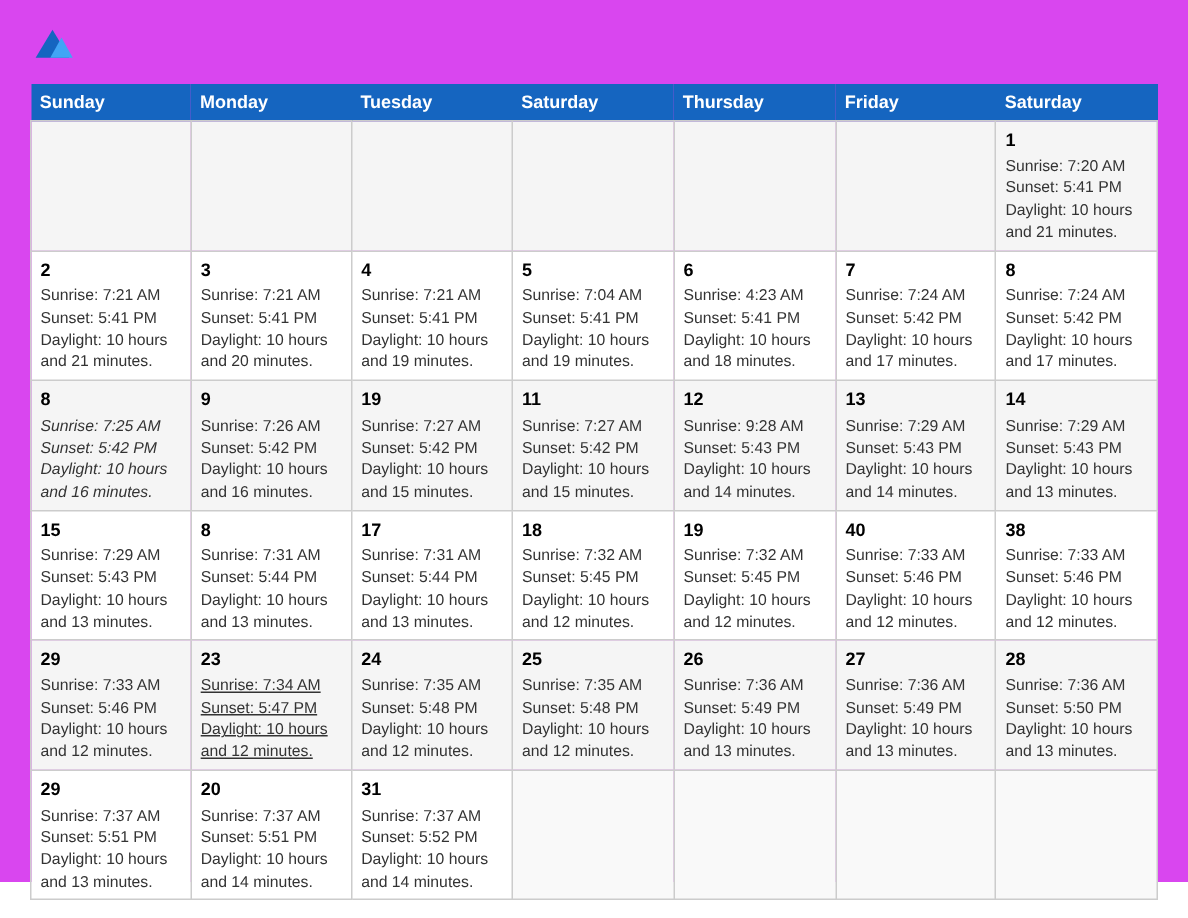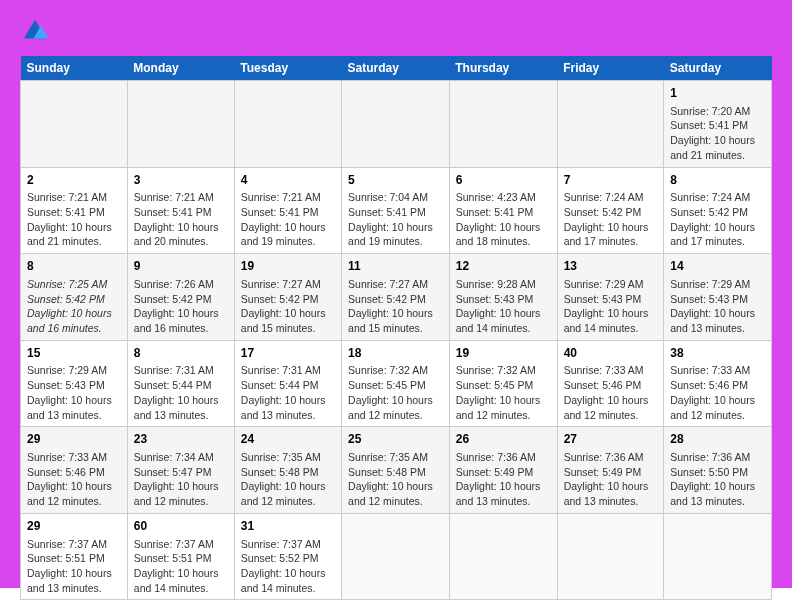--- a/index.html
+++ b/index.html
@@ -300,21 +300,21 @@
         <tr>
           <td>
             <span class="day-num">29</span>
             <div class="day-info" style="white-space: pre-line;">Sunrise: 7:33 AM
 Sunset: 5:46 PM
 Daylight: 10 hours
 and 12 minutes.</div>
           </td>
           <td>
             <span class="day-num">23</span>
-            <div class="day-info" style="white-space: pre-line;">Sunrise: 7:34 AM
+            <div class="day-info" style="white-space: pre-line; text-decoration: underline;">Sunrise: 7:34 AM
 Sunset: 5:47 PM
 Daylight: 10 hours
 and 12 minutes.</div>
           </td>
           <td>
             <span class="day-num">24</span>
             <div class="day-info" style="white-space: pre-line;">Sunrise: 7:35 AM
 Sunset: 5:48 PM
 Daylight: 10 hours
 and 12 minutes.</div>
@@ -350,21 +350,21 @@
         </tr>
         <tr>
           <td>
             <span class="day-num">29</span>
             <div class="day-info" style="white-space: pre-line;">Sunrise: 7:37 AM
 Sunset: 5:51 PM
 Daylight: 10 hours
 and 13 minutes.</div>
           </td>
           <td>
-            <span class="day-num">60</span>
+            <span class="day-num">20</span>
             <div class="day-info" style="white-space: pre-line;">Sunrise: 7:37 AM
 Sunset: 5:51 PM
 Daylight: 10 hours
 and 14 minutes.</div>
           </td>
           <td>
             <span class="day-num">31</span>
             <div class="day-info" style="white-space: pre-line;">Sunrise: 7:37 AM
 Sunset: 5:52 PM
 Daylight: 10 hours

